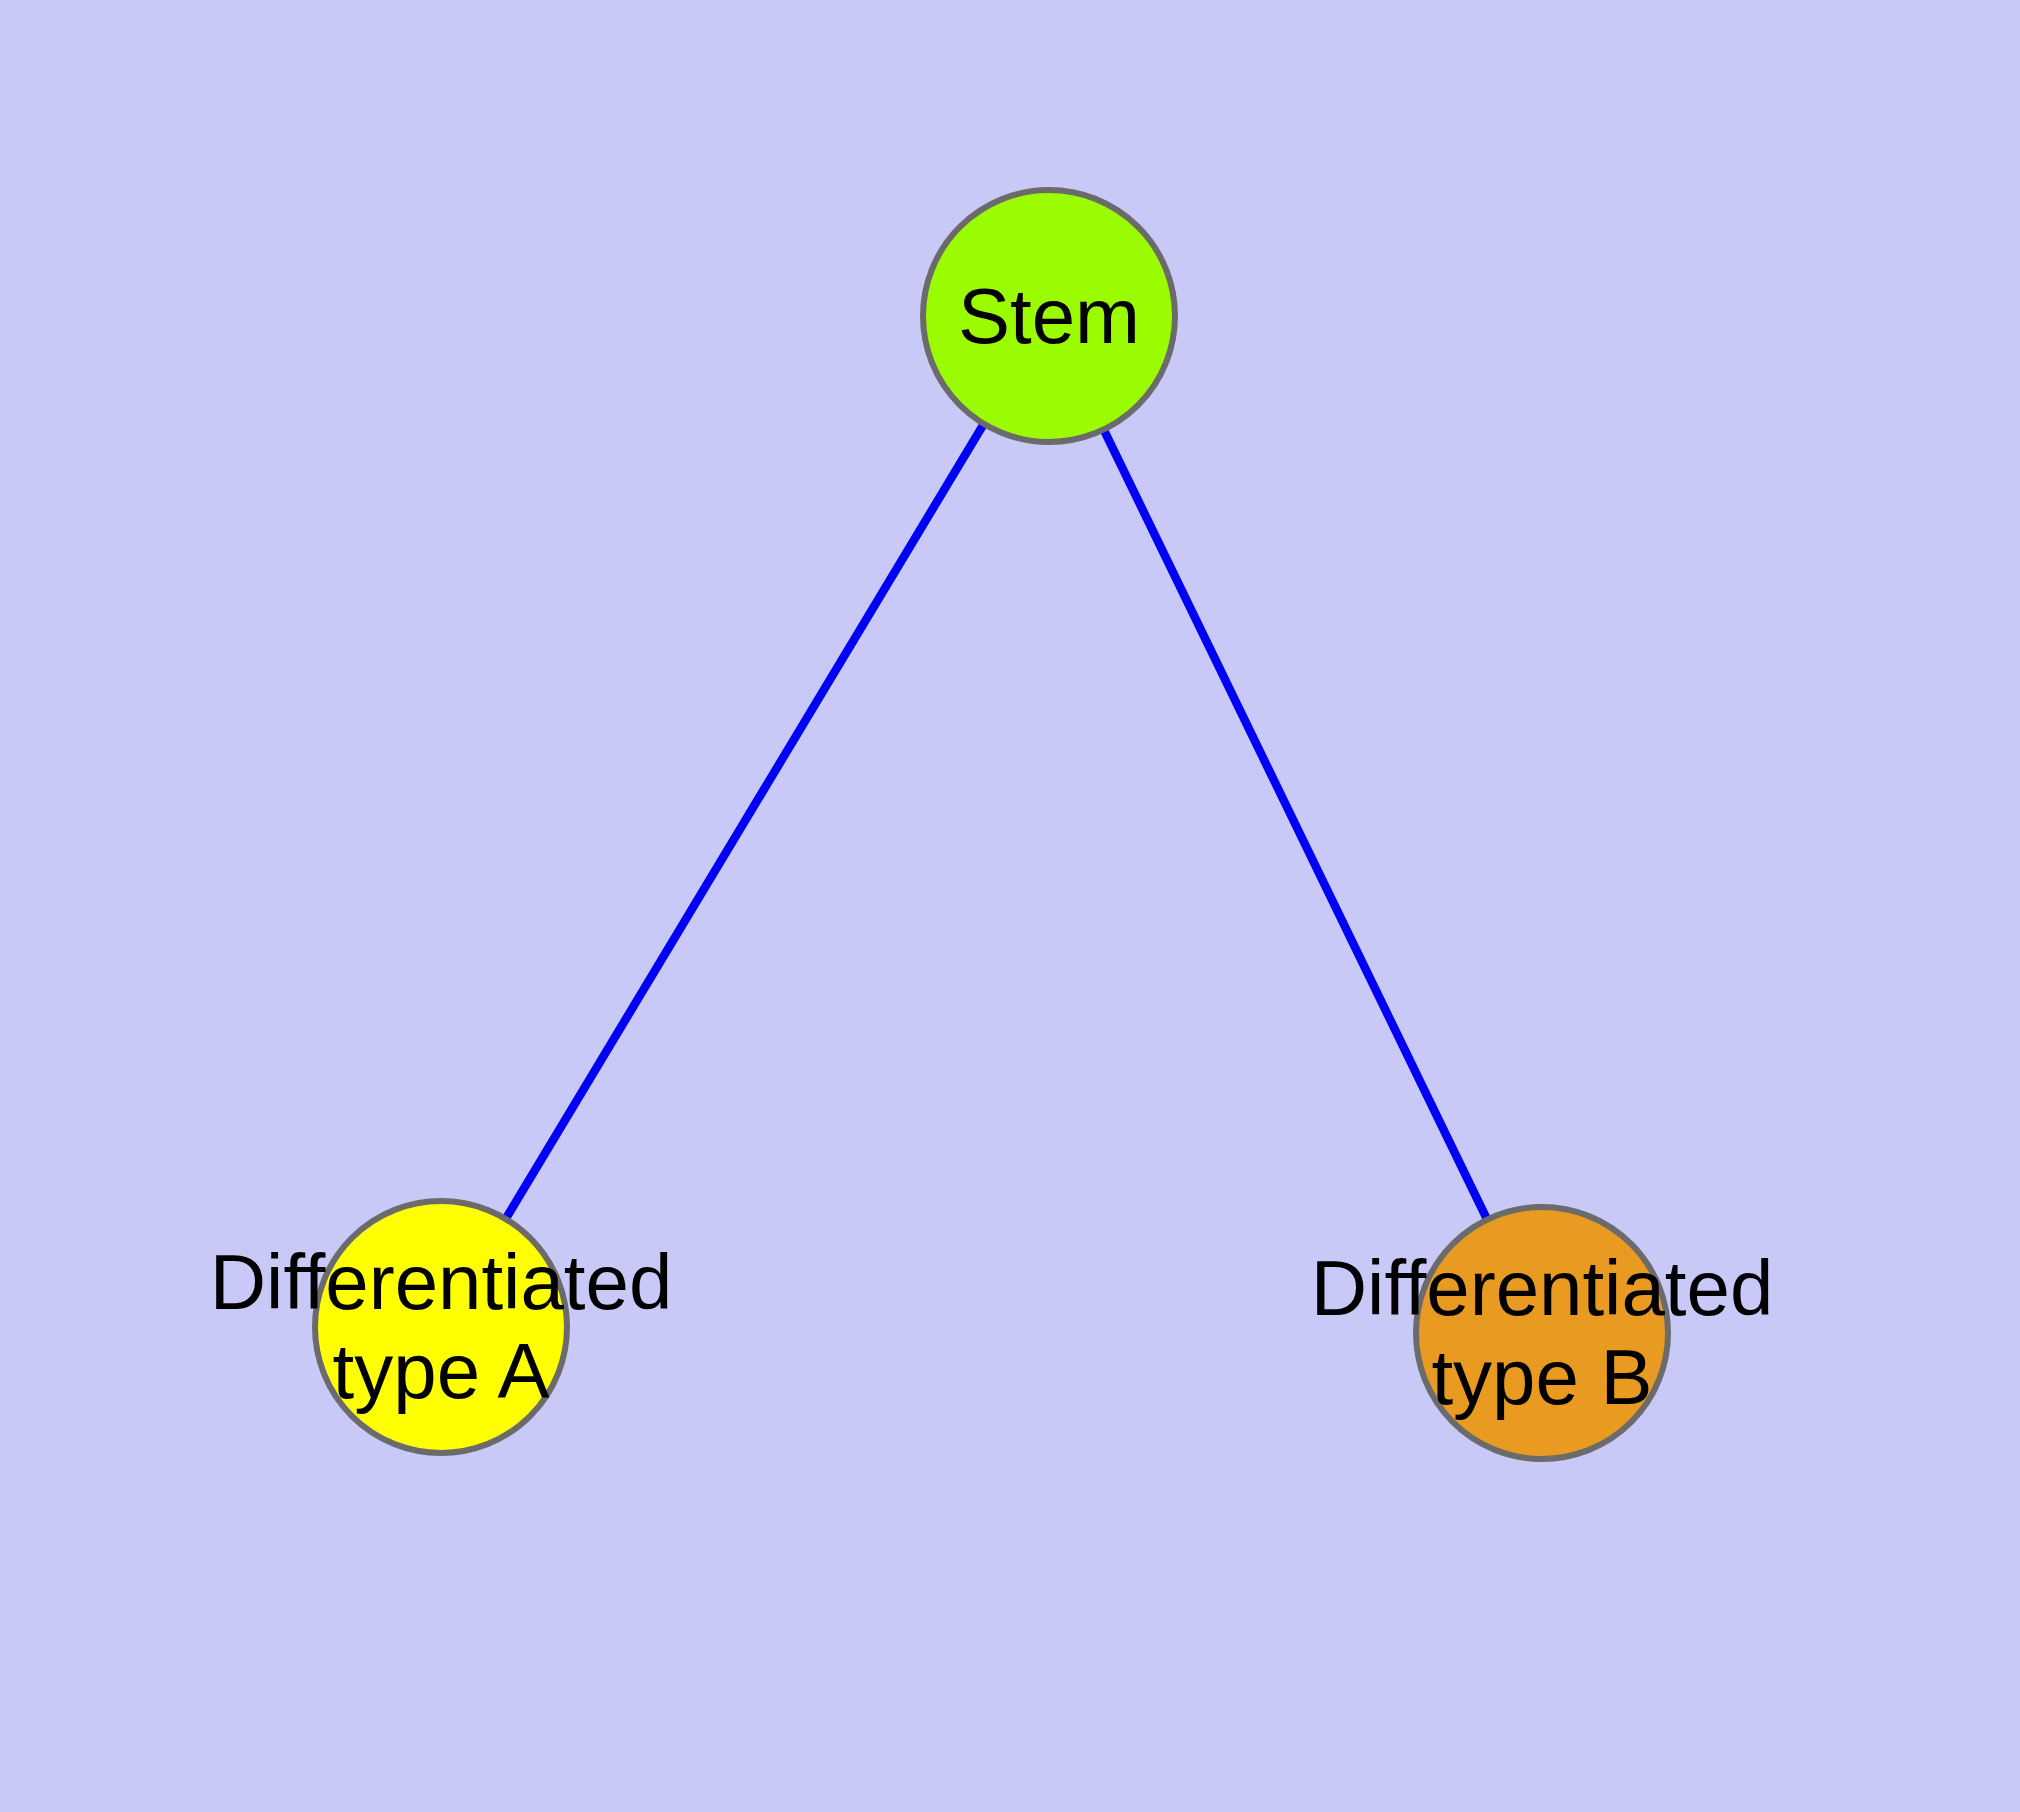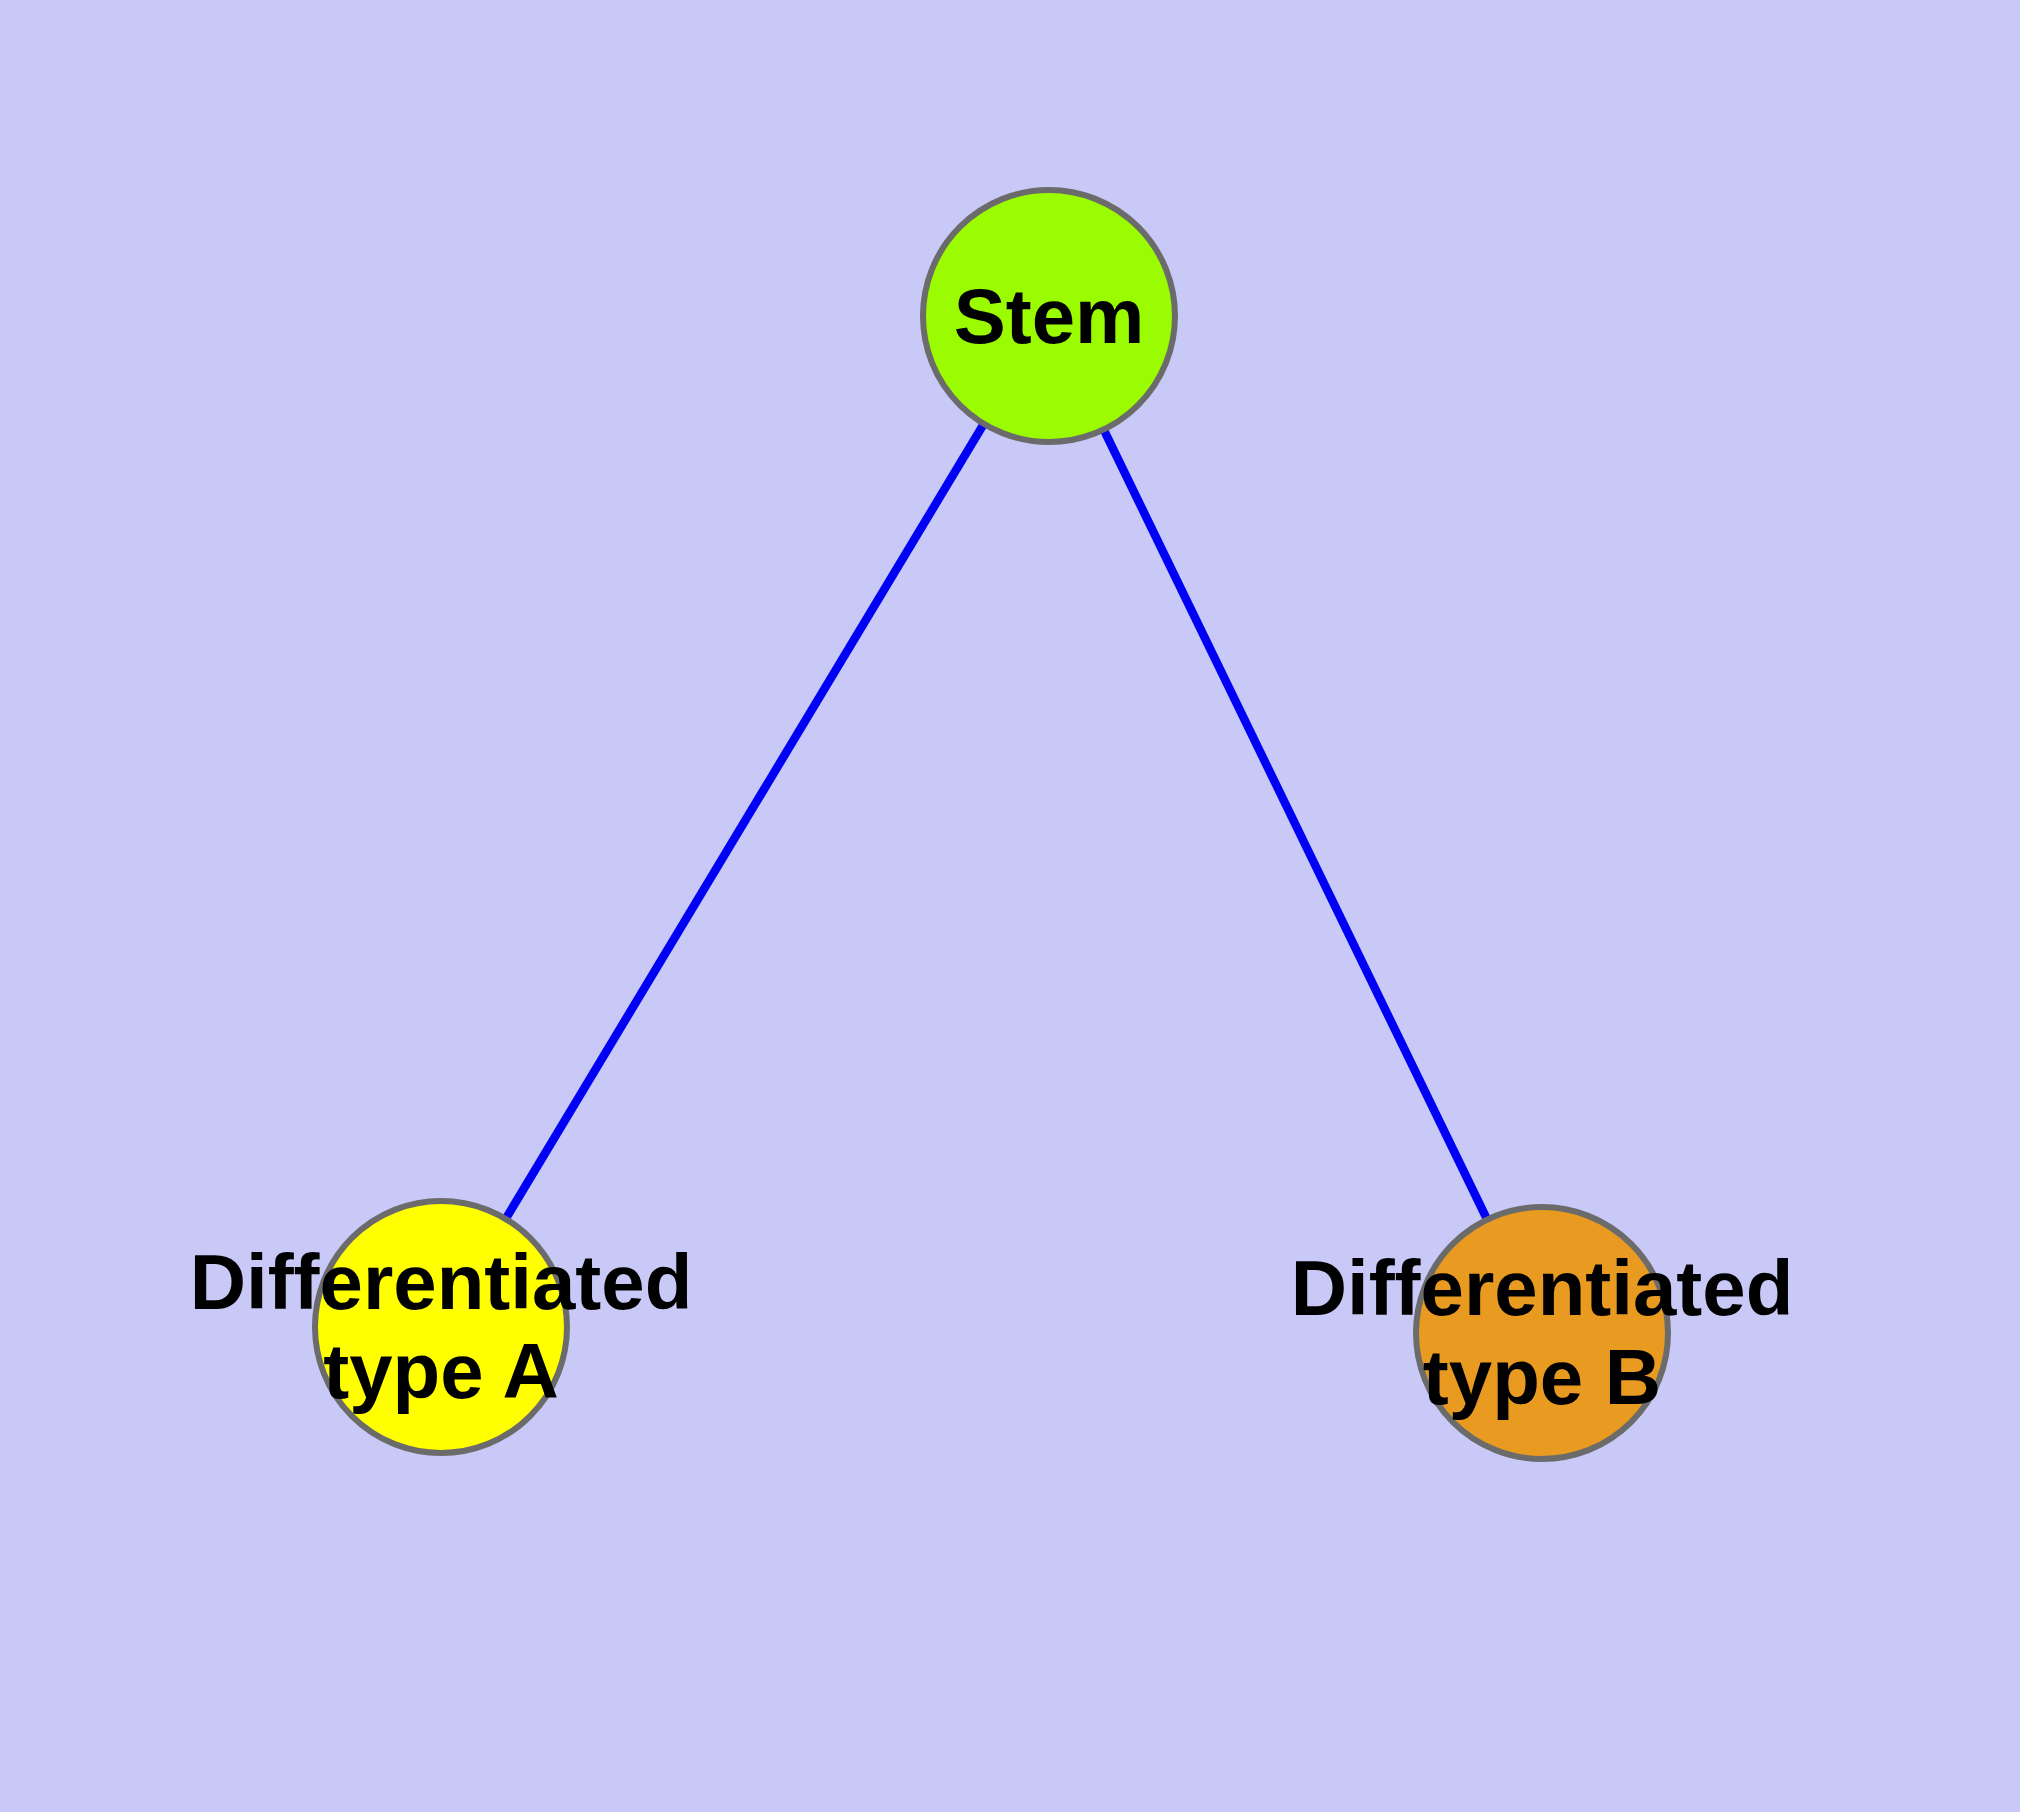--- a/index.html
+++ b/index.html
@@ -31,21 +31,21 @@
     z-index: 2;
   }
   .node-label {
     position: absolute;
     left: 50%;
     top: 50%;
     transform: translate(-50%, -50%);
     width: max-content;
     text-align: center;
     white-space: pre-line;
-    font-weight: bold;
+    font-weight: normal;
     font-size: 78px;
     line-height: 1.14;
     color: #000000;
     z-index: 3;
   }
 </style>
 </head>
 <body>
 
 <div class="canvas" style="background: rgb(201, 201, 248);">

